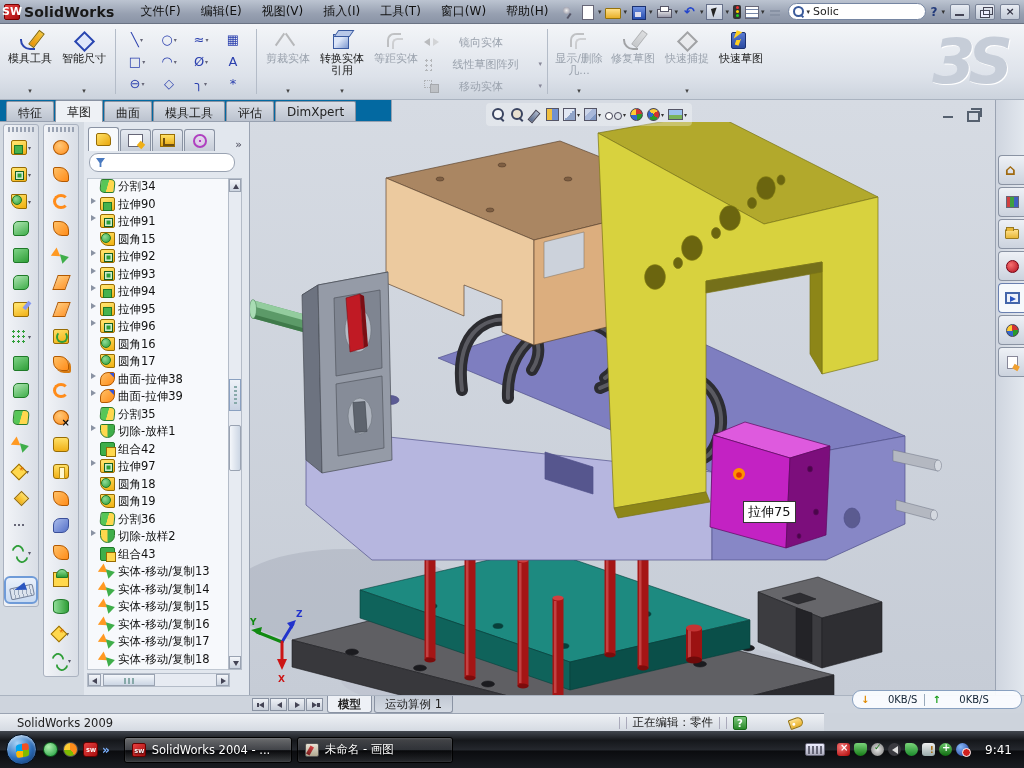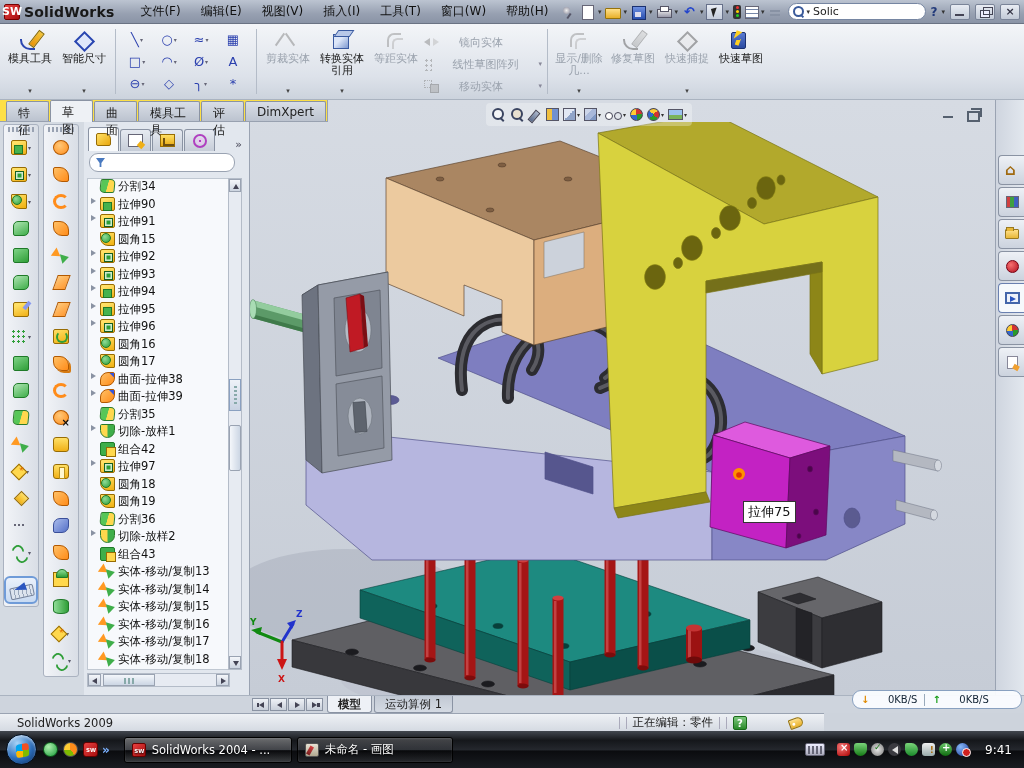--- a/index.html
+++ b/index.html
@@ -72,21 +72,21 @@
 .ic-pat{background:radial-gradient(#888 32%,transparent 33%) 0 0/5px 5px}
 .ic-mov::before{content:"";position:absolute;left:0;top:0;width:6px;height:6px;border:1px dotted #888}
 .ic-mov::after{content:"";position:absolute;right:0;bottom:0;width:7px;height:7px;background:#aaa;border:1px solid #777}
 .watermark{margin-left:auto;align-self:center;font-size:62px;font-weight:bold;font-style:italic;color:#c6cdd8;letter-spacing:-7px;padding-right:14px;line-height:60px;text-shadow:1px 1px 0 #fff}
 .sgrid{width:130px;display:flex;flex-direction:column;justify-content:center;gap:1px}
 .sgrow{display:flex}
 .sgcell{width:32px;height:21px;display:flex;align-items:center;justify-content:center;gap:1px}
 .sgg{font-size:13px;color:#2a3fae;line-height:14px}
 .sgdd{font-size:6px;color:#667}
 
-.ribbonstrip{position:absolute;left:0;top:100px;width:328px;height:22px;background:#fde047;border-bottom:1px solid #98a1b0;border-right:1px solid #98a1b0;z-index:18;display:flex;align-items:flex-end;padding-left:6px}
+.ribbonstrip{position:absolute;left:0;top:100px;width:392px;height:22px;background:#0369a1;border-bottom:1px solid #98a1b0;border-right:1px solid #98a1b0;z-index:18;display:flex;align-items:flex-end;padding-left:6px}
 .rtab{height:20px;padding:3px 11px 2px;border:1px solid #8a93a3;border-bottom:none;background:linear-gradient(#d9dee6,#bcc3cf);margin-right:1px;font-size:12px;color:#222;border-radius:2px 2px 0 0}
 .rtab.active{background:#eef1f5;height:22px;margin-bottom:-1px}
 
 .lefttools{position:absolute;left:0;top:122px;width:84px;height:573px;background:#d4dae2;z-index:10;display:flex;gap:4px;padding:2px 0 0 3px}
 .tcol{width:36px;background:linear-gradient(90deg,#f2f4f8,#d9dee6);border:1px solid #aab2c0;border-radius:3px;display:flex;flex-direction:column;align-items:center;padding-bottom:2px;height:max-content}
 .tgrip{width:26px;height:5px;margin:2px 0 2px;background:repeating-linear-gradient(90deg,#99a2b2 0 2px,transparent 2px 4px)}
 .tbtn{width:32px;height:27px;display:flex;align-items:center;justify-content:center;gap:1px}
 .tbtn .tdd{font-size:6px;color:#556}
 .lic{width:16px;height:15px;position:relative;flex:none}
 .measure{margin-top:10px;width:34px;height:28px;border:2px solid #6f9bd8;border-radius:6px;background:linear-gradient(#eaf1fb,#c8daf2);position:relative}
@@ -436,20 +436,21 @@
     </div>
     <div class="cbtn dis">
       <span class="cic ic-dim"></span>
       <span class="clab">快速捕捉</span>
       <span class="cdd">▾</span>
     </div>
     <div class="cbtn">
       <span class="cic ic-rapid"></span>
       <span class="clab">快速草图</span>
     </div>
+    <div class="watermark">3S</div>
   </div>
 
   <div class="ribbonstrip">
     <div id="rtabs" style="display:flex;align-items:flex-end;width:100%">
         <div class="rtab">特征</div>
         <div class="rtab active">草图</div>
         <div class="rtab">曲面</div>
         <div class="rtab">模具工具</div>
         <div class="rtab">评估</div>
         <div class="rtab">DimXpert</div>

